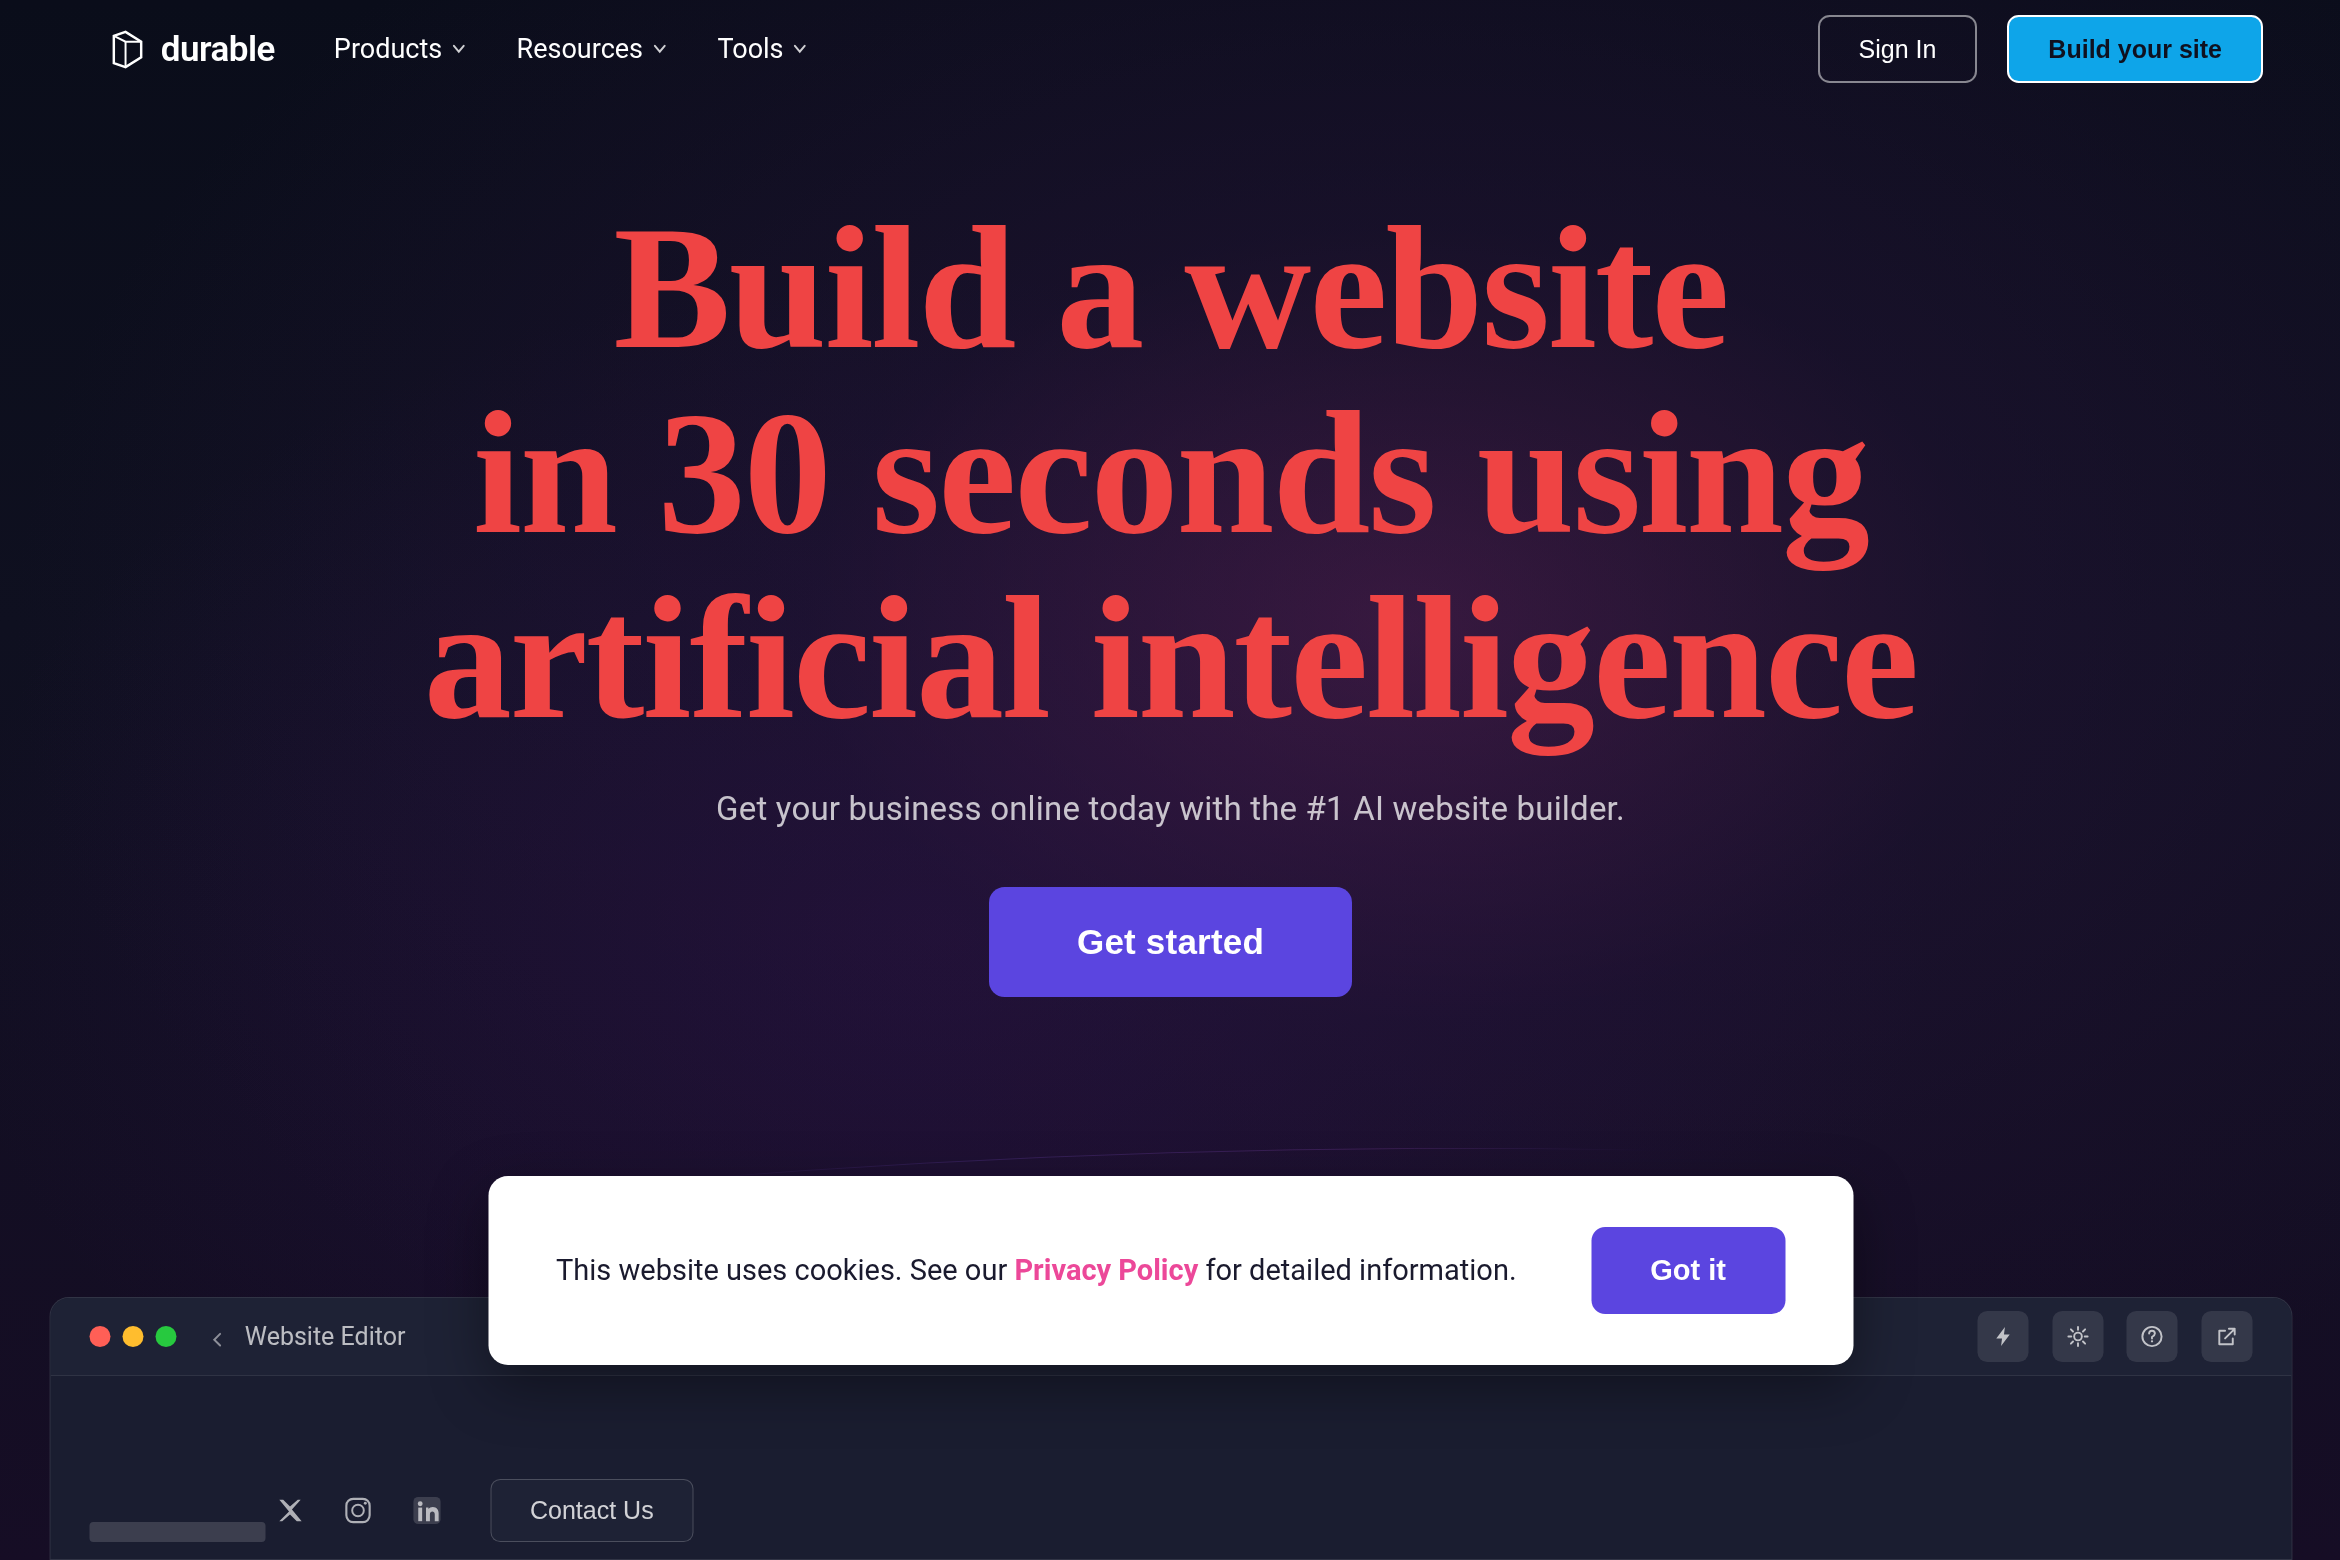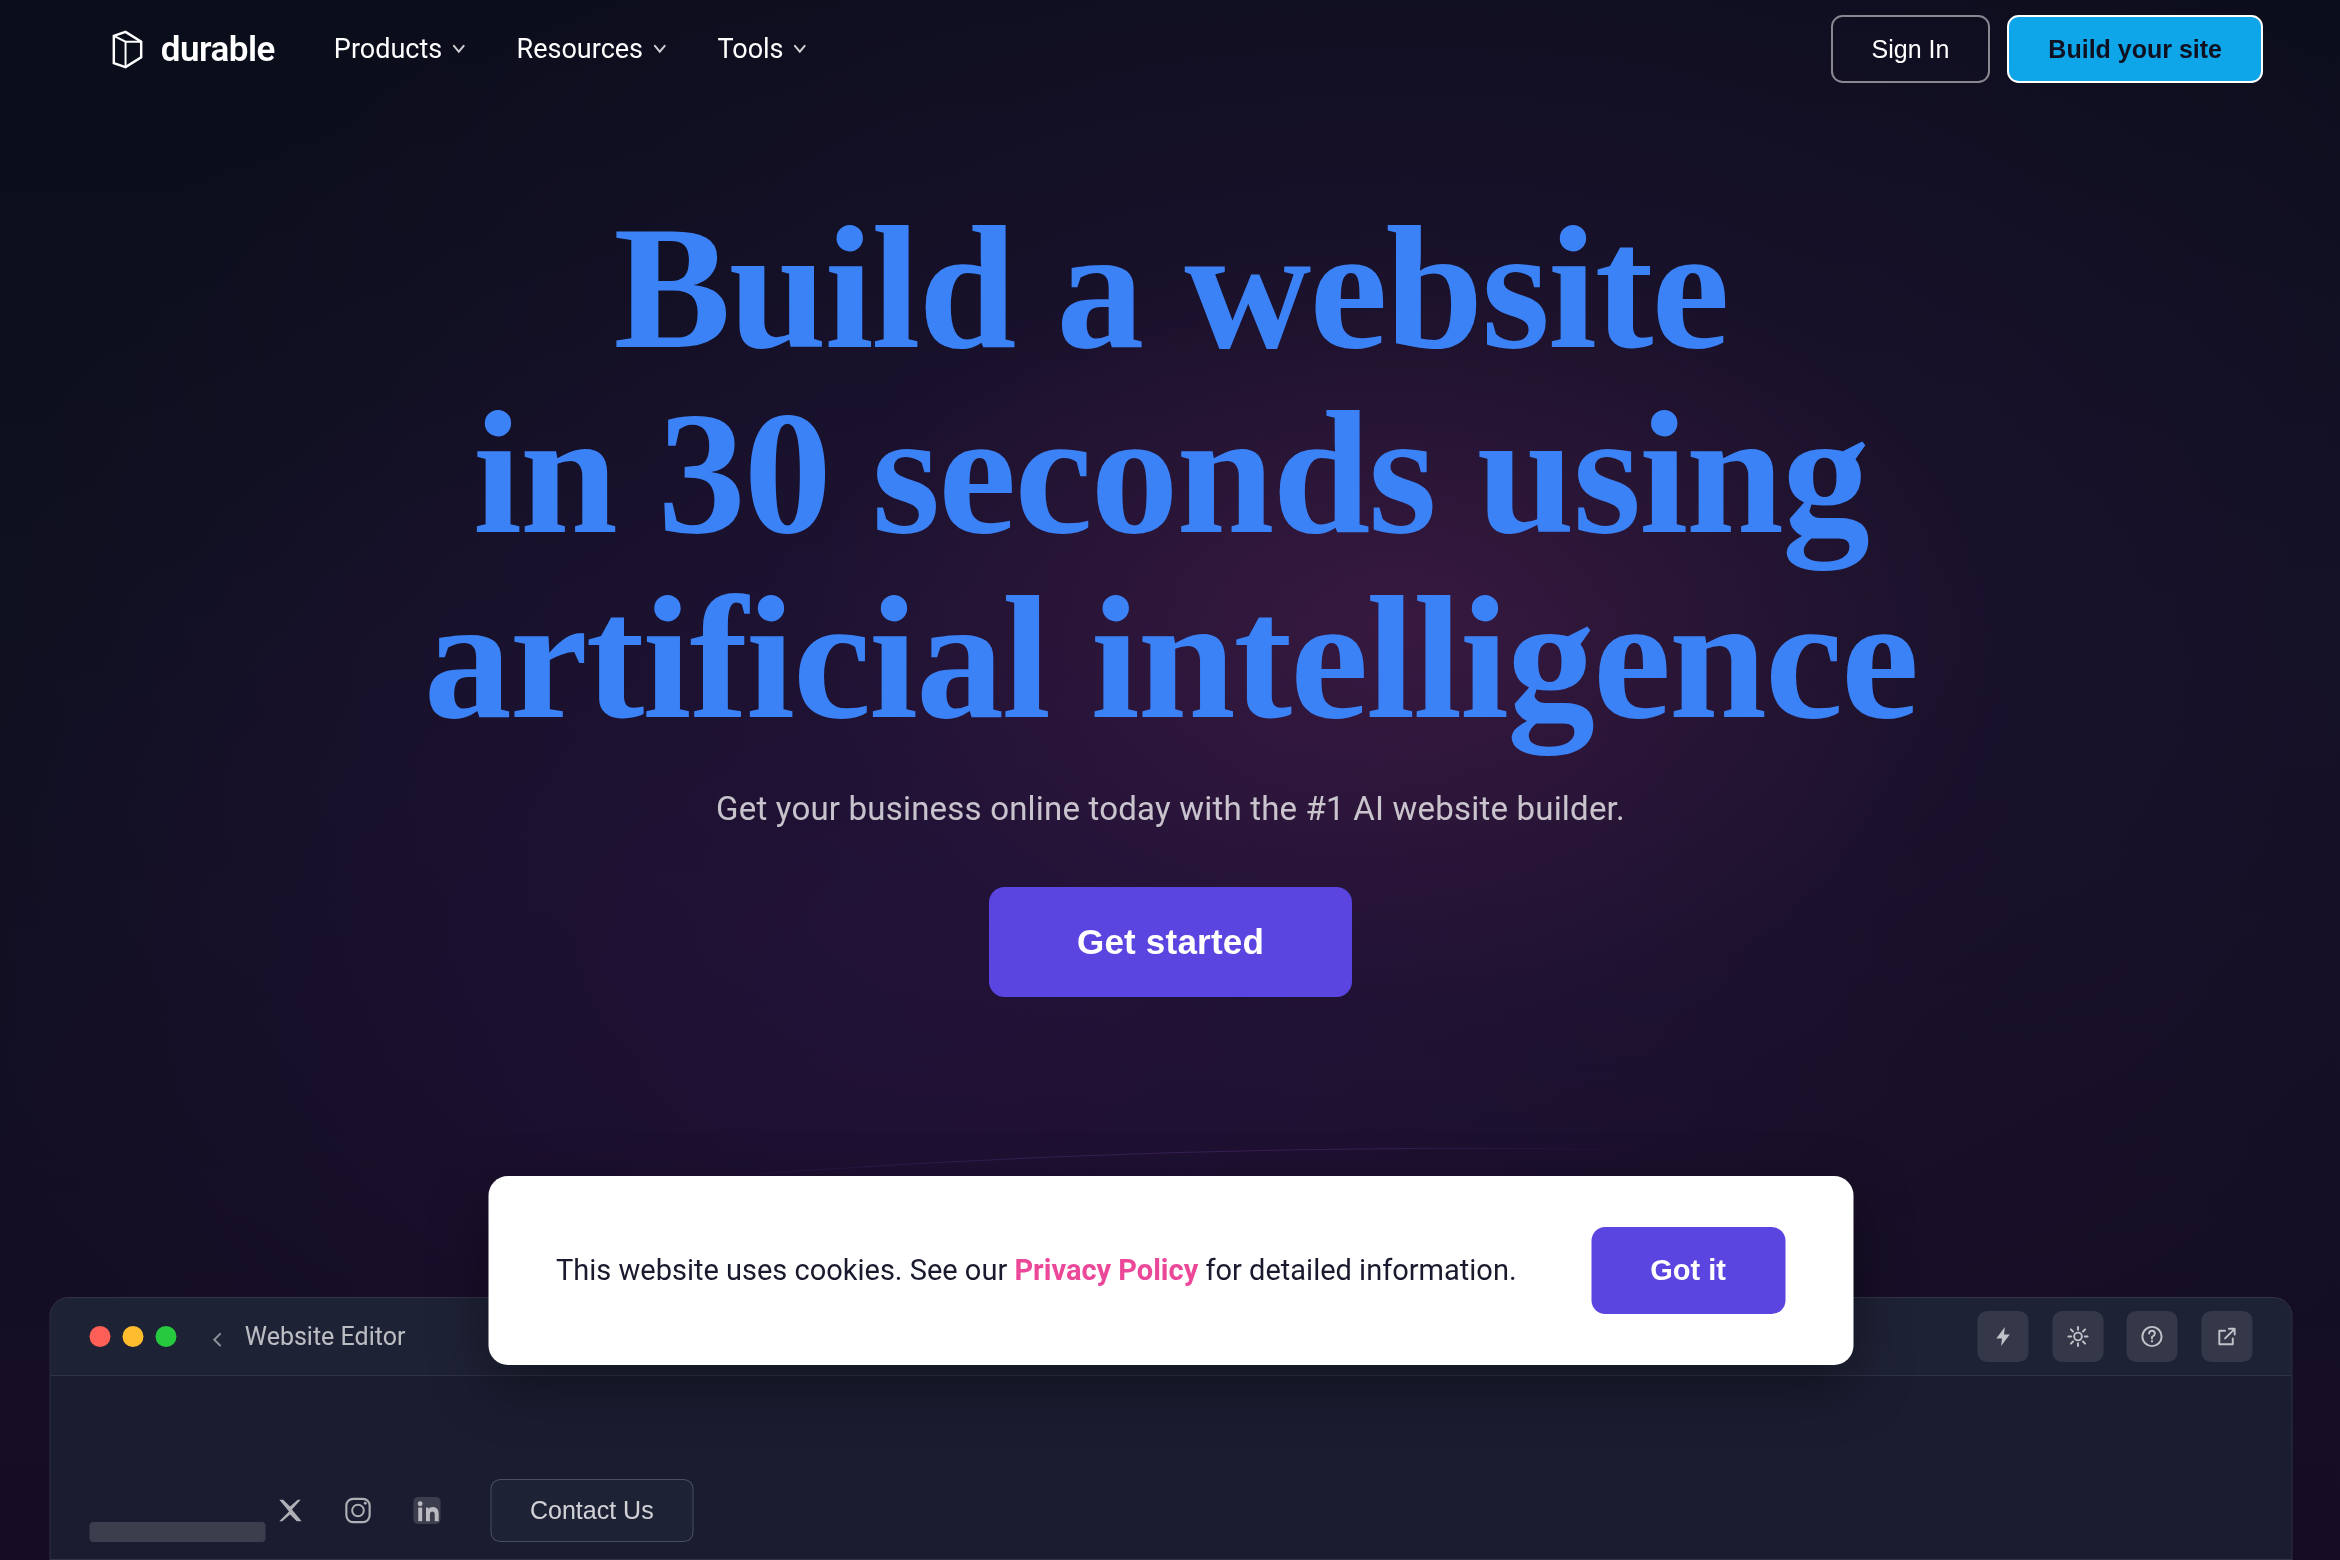--- a/index.html
+++ b/index.html
@@ -83,21 +83,21 @@
 
     .nav-link-chevron {
       width: 17.6px;
       height: 17.6px;
       opacity: 0.8;
     }
 
     .nav-right {
       display: flex;
       align-items: center;
-      gap: 17px;
+      gap: 30px;
     }
 
     .btn-signin {
       padding: 17.6px 39px;
       border: 2px solid rgba(255,255,255,0.5);
       border-radius: 11.7px;
       background: transparent;
       color: #ffffff;
       font-size: 25px;
       font-weight: 500;
@@ -124,21 +124,21 @@
       align-items: center;
       text-align: center;
       padding-top: 98px;
     }
 
     .hero-title {
       font-family: Georgia, 'Times New Roman', serif;
       font-size: 176px;
       font-weight: 700;
       line-height: 1.05;
-      color: #3b82f6;
+      color: #ef4444;
       max-width: 1755px;
       letter-spacing: -2px;
     }
 
     .hero-subtitle {
       margin-top: 39px;
       font-size: 33px;
       font-weight: 400;
       color: rgba(255, 255, 255, 0.75);
       letter-spacing: 0.2px;

